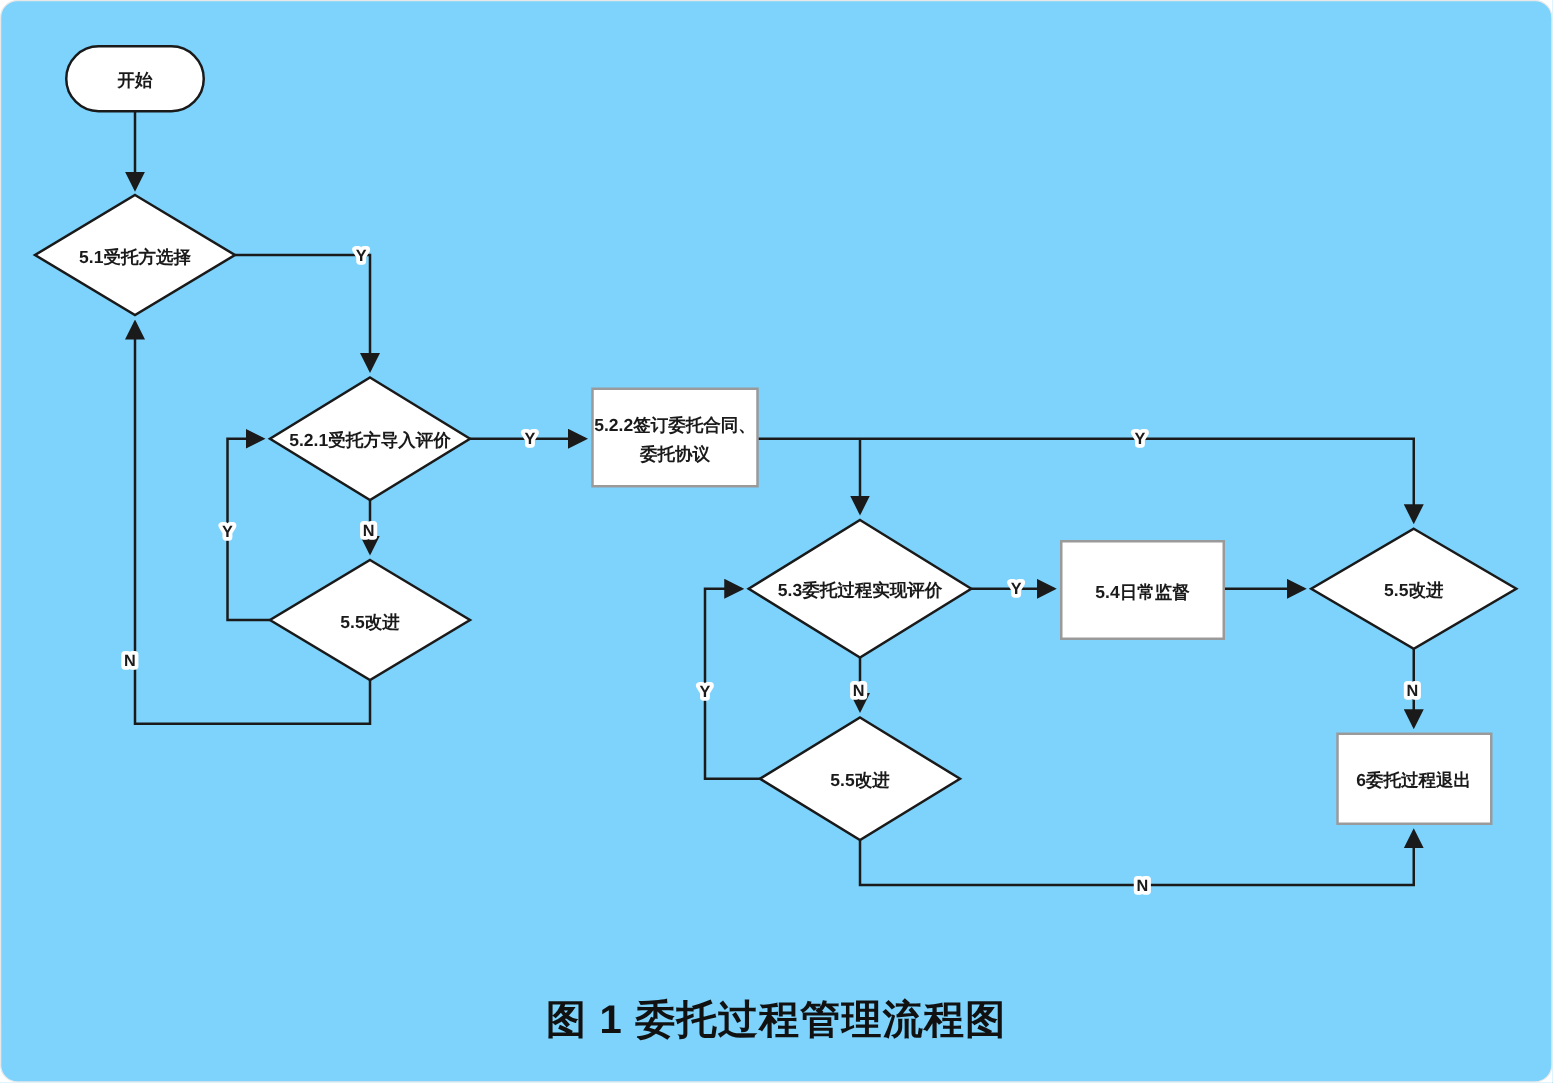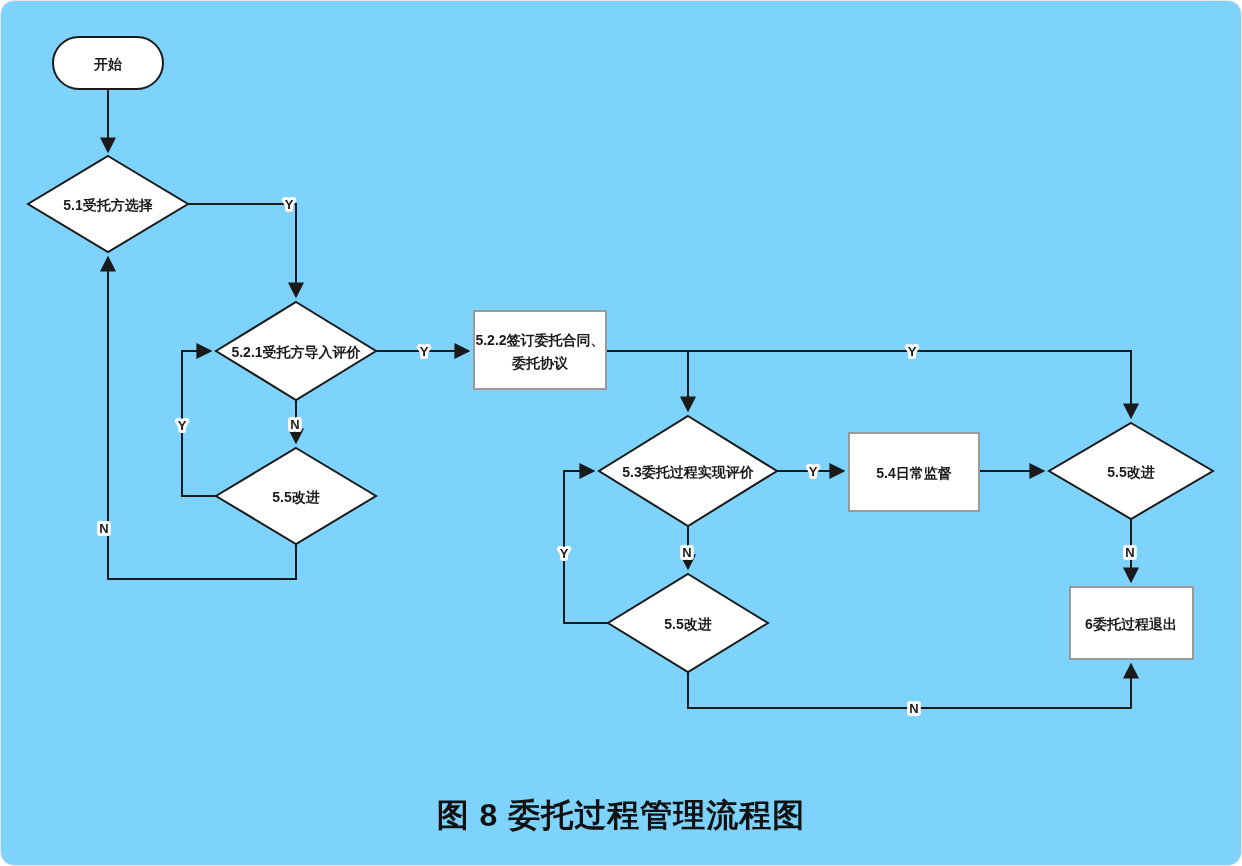--- a/index.html
+++ b/index.html
@@ -159,14 +159,14 @@
       <text class="edge-label" x="423" y="350">Y</text>
       <text class="edge-label" x="911" y="350">Y</text>
       <text class="edge-label" x="686" y="551">N</text>
       <text class="edge-label" x="563" y="552">Y</text>
       <text class="edge-label" x="812" y="470">Y</text>
       <text class="edge-label" x="1129" y="551">N</text>
       <text class="edge-label" x="913" y="707">N</text>
     </g>
   </svg>
 
-  <div class="caption">图 8 委托过程管理流程图</div>
+  <div class="caption">图 1 委托过程管理流程图</div>
 </div>
 
 </body></html>

